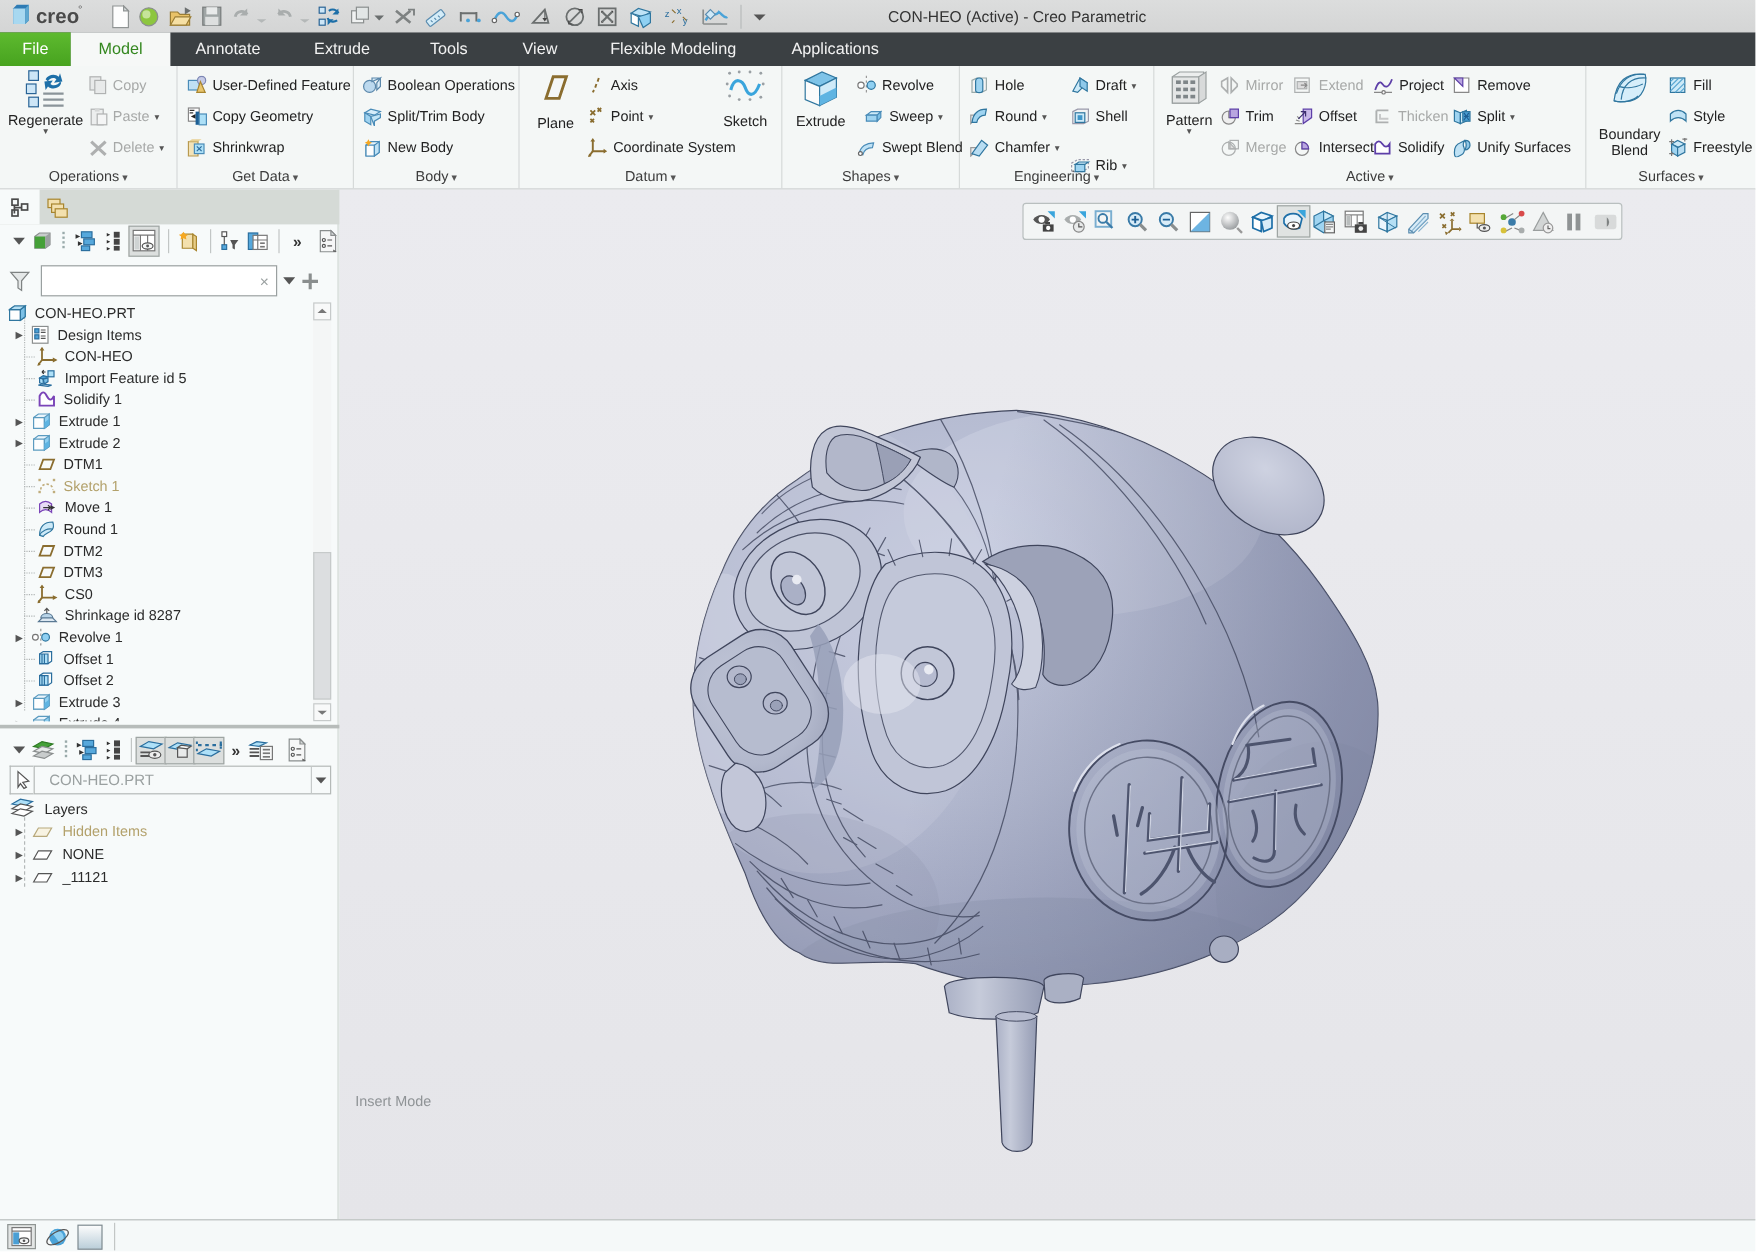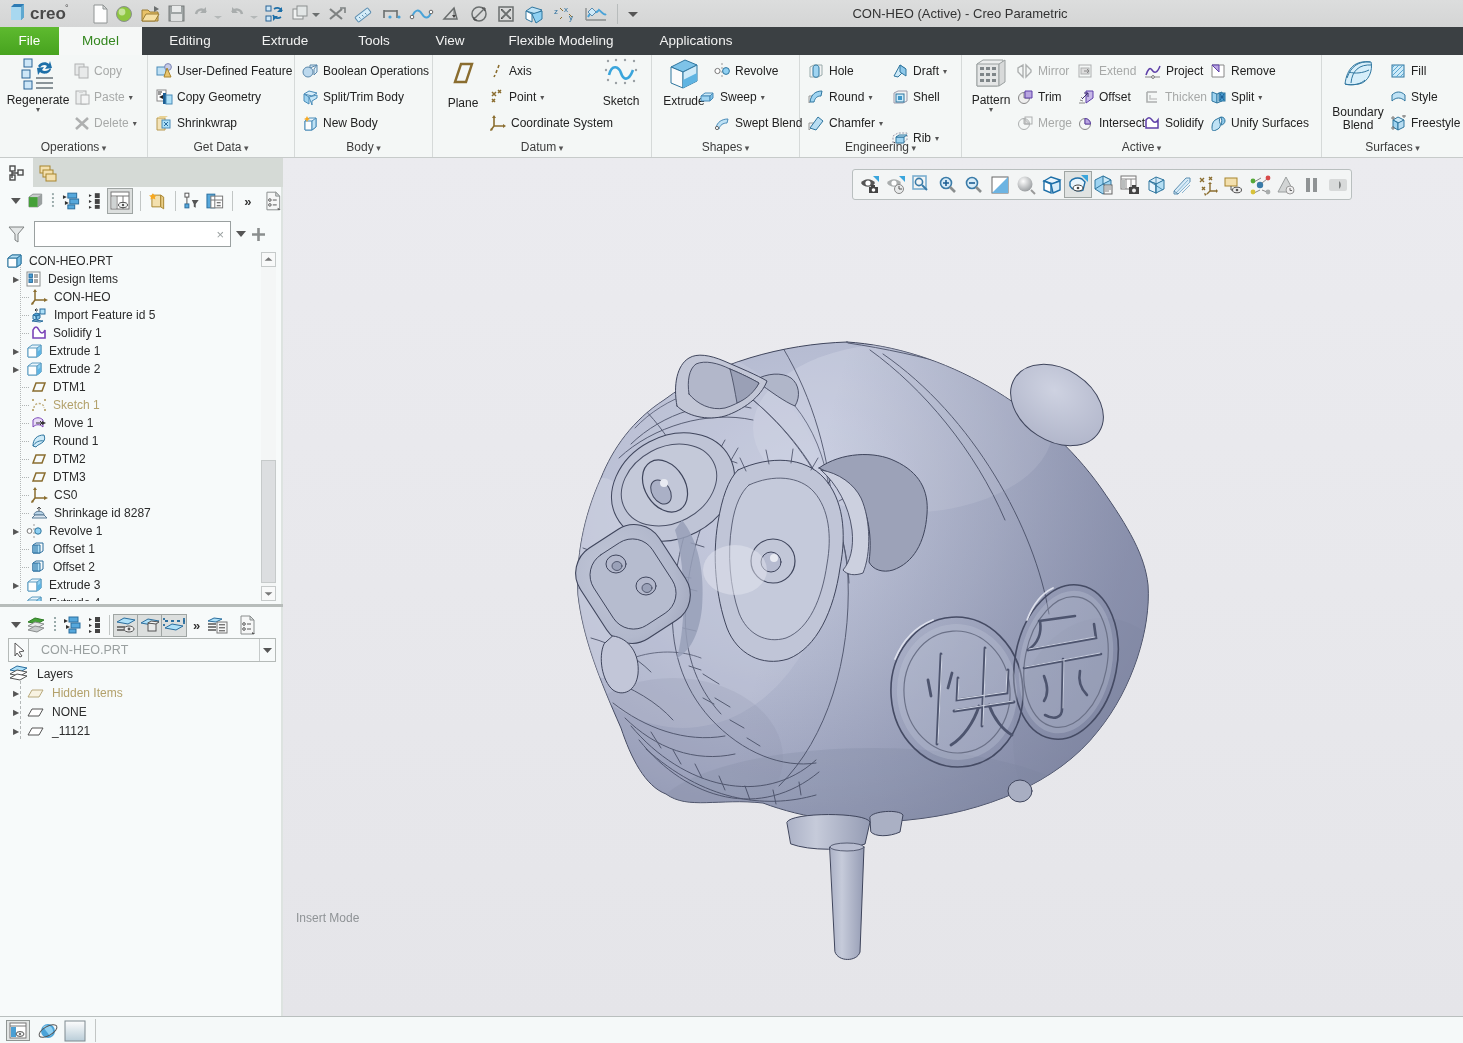--- a/index.html
+++ b/index.html
@@ -1,18 +1,18 @@
 <!DOCTYPE html>
 <html><head><meta charset="utf-8"><style>
 *{margin:0;padding:0;box-sizing:border-box}
 html,body{width:1463px;height:1043px;overflow:hidden;font-family:"Liberation Sans",sans-serif;-webkit-font-smoothing:antialiased}
 body{position:relative;background:#fff}
 #titlebar{position:absolute;left:0;top:0;width:1463px;height:27px;background:linear-gradient(#dcdddd,#d4d5d5);display:flex;align-items:center}
 #qat{display:flex;align-items:center;gap:6px;margin-left:8px}
-#title-text{position:absolute;left:740px;top:0;width:440px;height:27px;text-align:center;line-height:27px;font-size:13px;color:#333}
+#title-text{position:absolute;left:740px;top:0;width:440px;height:27px;text-align:left;line-height:27px;font-size:13px;color:#333}
 #tabbar{position:absolute;left:0;top:27px;width:1463px;height:28px;background:#3b4043;display:flex;font-size:13.5px}
 .tab{color:#f2f2f2;text-align:center;line-height:28px}
 #tab-file{width:59px;background:linear-gradient(#5eba2f,#47a31f);color:#fff}
 #tab-model{width:83px;background:#f6f8f7;color:#34871f}
 #ribbon{position:absolute;left:0;top:55px;width:1463px;height:103px;background:#f4f7f6;border-bottom:1px solid #c7cbca;font-size:12px;color:#222}
 .rgroup{position:absolute;top:0;height:102px;border-right:1px solid #d6dad9}
 .glabel{position:absolute;bottom:3px;left:0;right:0;text-align:center;font-size:12px;color:#3c3c3c;white-space:nowrap}
 .glabel:after{content:" ▾";font-size:9px;color:#555}
 .srow{position:absolute;height:26px;display:flex;align-items:center;white-space:nowrap}
 .srow svg{margin-right:4px}
@@ -157,21 +157,21 @@
   </div>
   <div style="width:1px;height:20px;background:#b8bcbc;margin:0 8px"></div>
   <svg width="14" height="20" viewBox="0 0 14 20">
       <path d="M2 8l5 5 5-5z" fill="#555"></path>
     </svg>
   <div id="title-text">CON-HEO (Active) - Creo Parametric</div>
 </div>
 <div id="tabbar">
   <div class="tab" id="tab-file">File</div>
   <div class="tab" id="tab-model">Model</div>
-  <div class="tab" style="width:96px">Editing</div>
+  <div class="tab" style="width:96px">Annotate</div>
   <div class="tab" style="width:94px">Extrude</div>
   <div class="tab" style="width:84px">Tools</div>
   <div class="tab" style="width:68px">View</div>
   <div class="tab" style="width:154px">Flexible Modeling</div>
   <div class="tab" style="width:116px">Applications</div>
 </div>
 <div id="ribbon">
  <div class="rgroup" style="left:0;width:148px">
   <div class="bigbtn" style="left:5px;width:66px">
     <svg width="34" height="32" viewBox="0 0 34 32">
@@ -295,21 +295,21 @@
           <path d="M15 14l14-7v16l-14 7z" fill="#cfeaf8" stroke="#2f769f"></path>
           <path d="M15 22l14-7v8l-14 7z" fill="#5fb4e2"></path>
         </svg>
     <div style="margin-top:1px">Extrude</div>
   </div>
   <div class="srow" style="left:62px;top:3px"><svg width="17" height="16" viewBox="0 0 17 16">
           <path d="M8 0v16" stroke="#999" stroke-dasharray="2 2"></path>
           <circle cx="3.5" cy="8" r="2.6" fill="#fff" stroke="#777"></circle>
           <circle cx="12" cy="8" r="3.4" fill="#8fd0f2" stroke="#2f769f"></circle>
         </svg>Revolve</div>
-  <div class="srow" style="left:47px;top:29px"><svg width="17" height="16" viewBox="0 0 17 16">
+  <div class="srow" style="left:68px;top:29px"><svg width="17" height="16" viewBox="0 0 17 16">
           <path d="M2 7l4-3h8l-3 3z" fill="#cdeaf8" stroke="#4a8cb8"></path>
           <path d="M2 7h9v5H2z" fill="#9fd4f1" stroke="#4a8cb8"></path>
           <path d="M11 7l3-3v5l-3 3z" fill="#7cc0e6" stroke="#4a8cb8"></path>
         </svg>Sweep<span class="dar">▾</span></div>
   <div class="srow" style="left:62px;top:55px"><svg width="17" height="16" viewBox="0 0 17 16">
           <path d="M2 13c1-6 6-9 12-9l-1 4c-4 0-7 2-8 6z" fill="#bfe2f5" stroke="#4a8cb8"></path>
           <circle cx="3" cy="13" r="1.6" fill="#fff" stroke="#666"></circle>
         </svg>Swept Blend</div>
   <div class="glabel">Shapes</div>
  </div>

